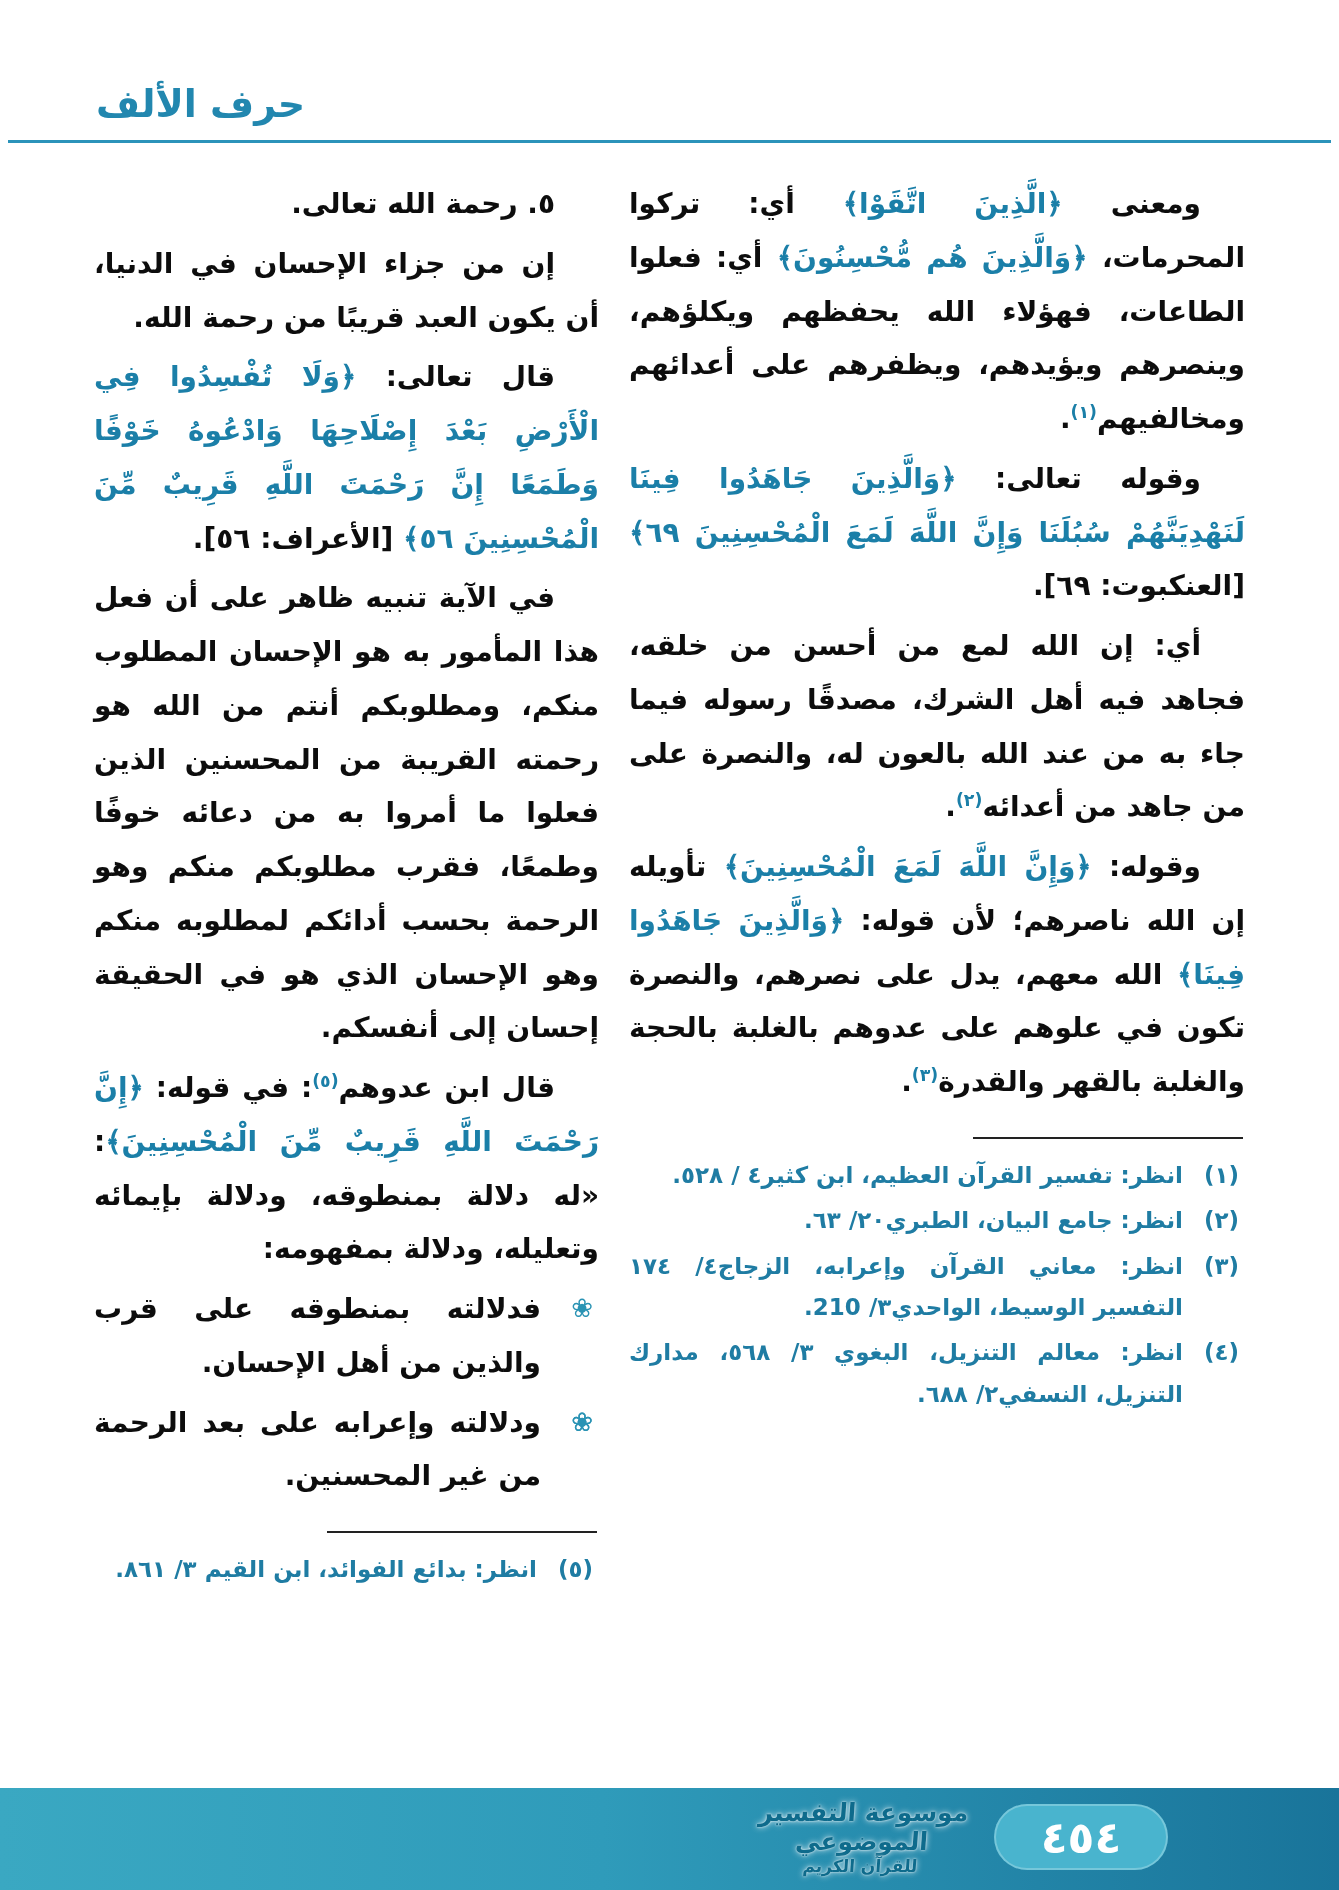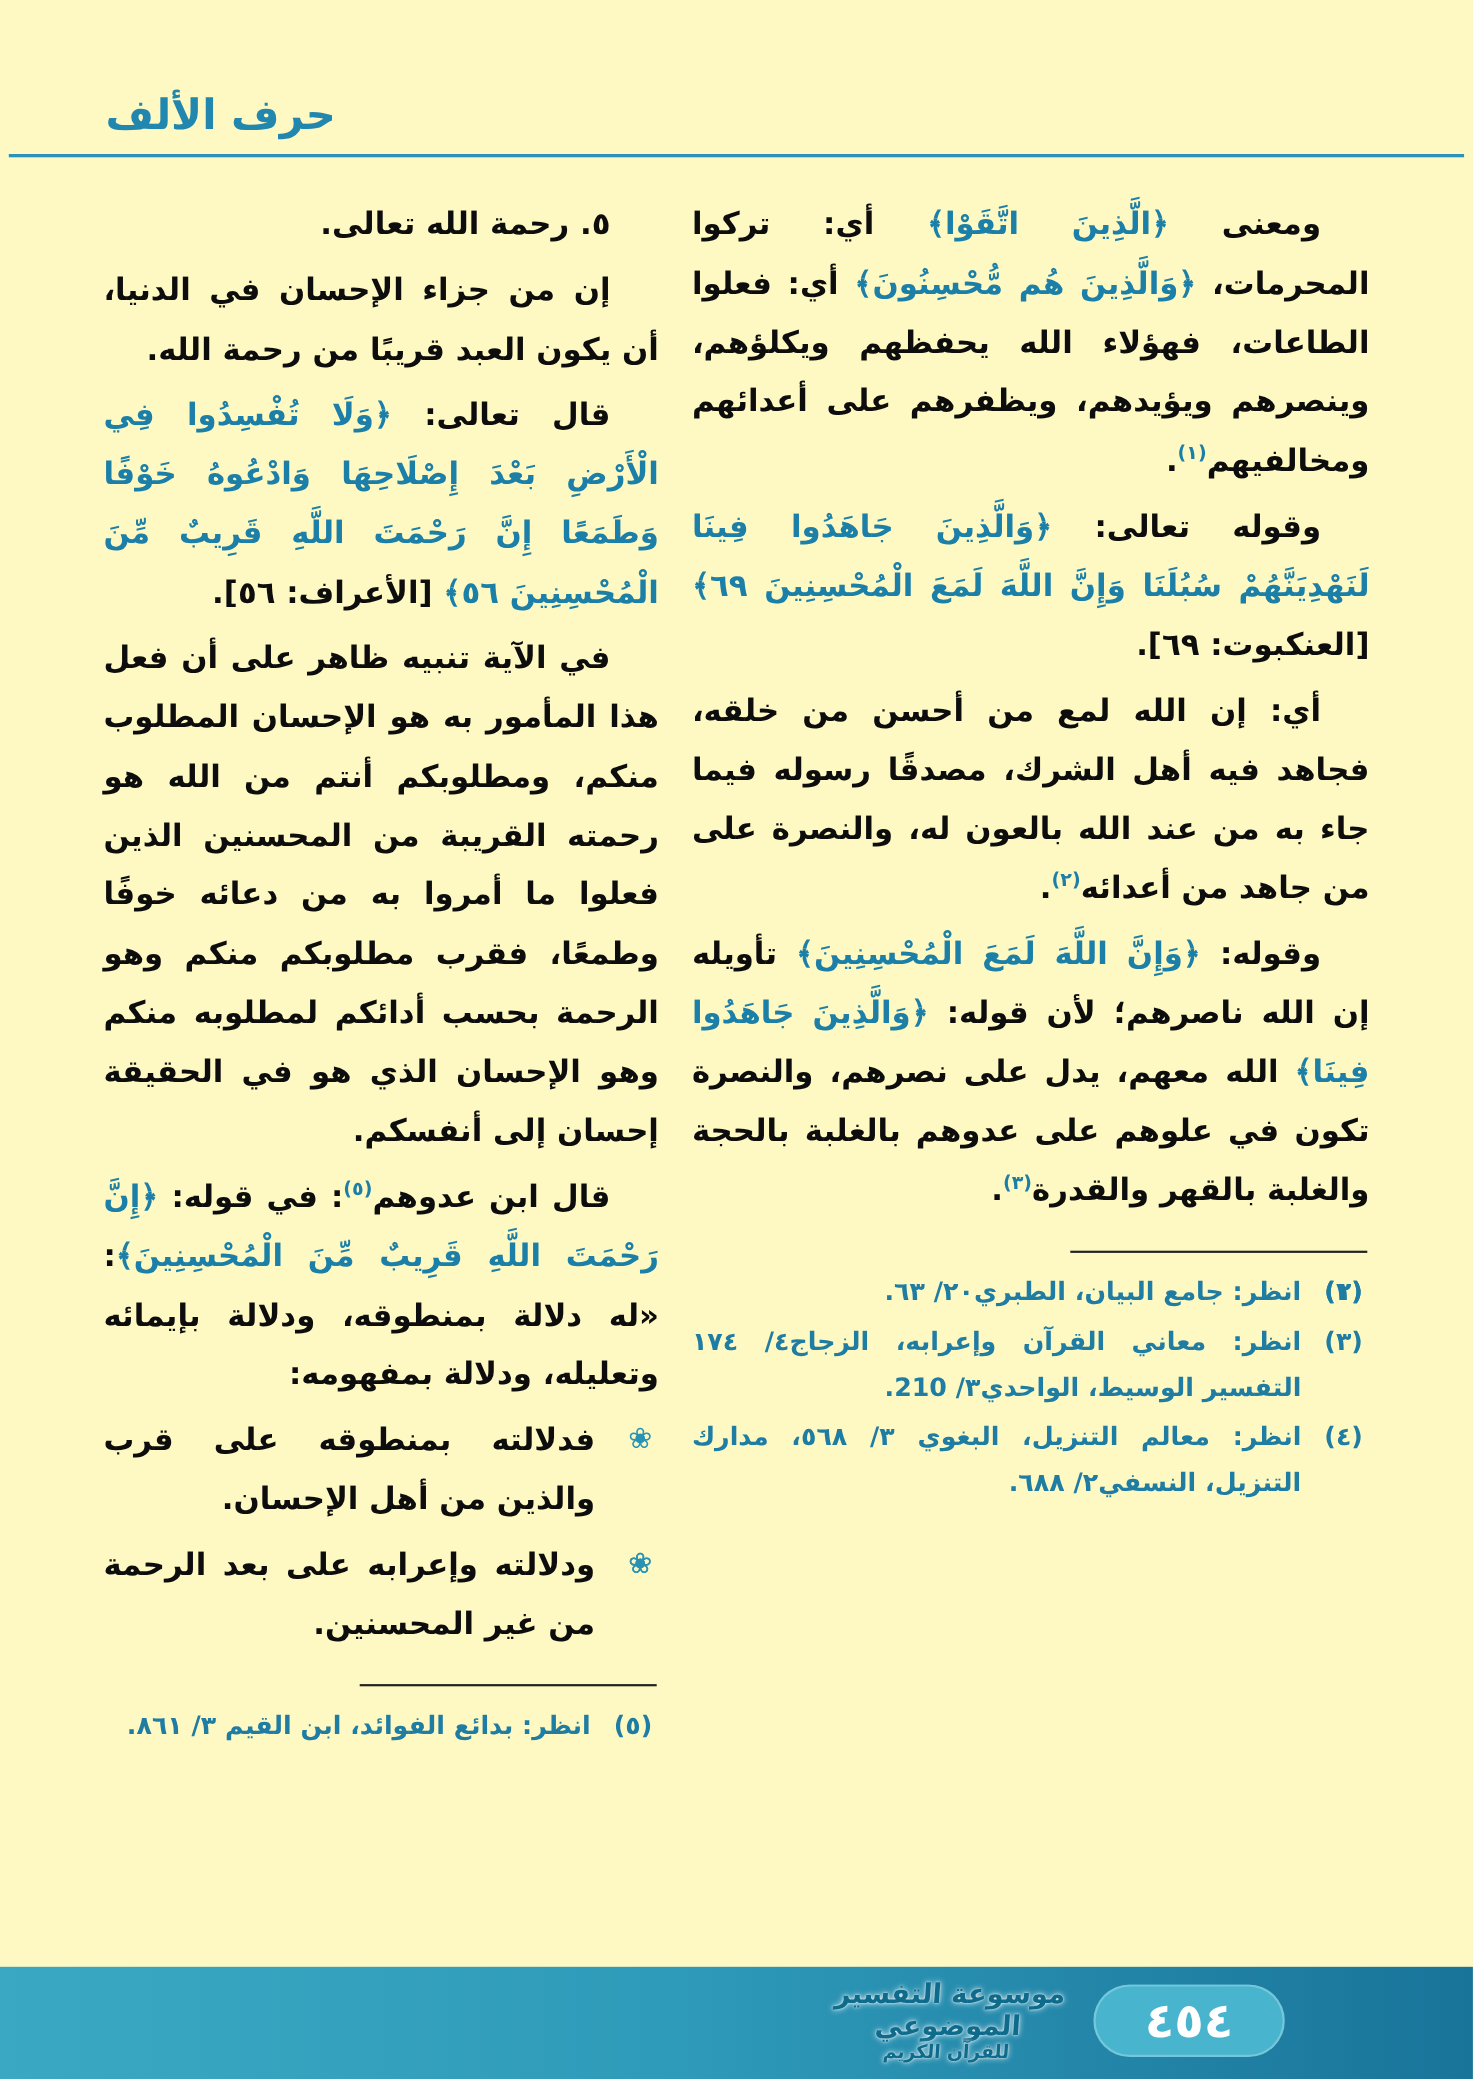--- a/index.html
+++ b/index.html
@@ -1,20 +1,20 @@
 <!DOCTYPE html>
 <html lang="ar" dir="rtl"><head>
 <meta charset="utf-8">
 <style>
   html,body{margin:0;padding:0;background:#e9e9e9;}
   .page{
     position:relative;
     width:1339px;height:1890px;
     margin:0 auto;
-    background:#fef9c3;
+    background:#ffffff;
     overflow:hidden;
     font-family:"DejaVu Sans",sans-serif;
     direction:rtl;
   }
   
   .hdr{padding:82px 96px 0 96px;}
   .hdr-title{
     text-align:left;
     font-size:38px;font-weight:bold;
     color:#2287af;
@@ -113,21 +113,21 @@
 
     <section class="col col-r">
       <div class="col-body">
           <p class="para"><span class="seg-n">ومعنى </span><span class="seg-q">﴿الَّذِينَ اتَّقَوْا﴾</span><span class="seg-n"> أي: تركوا المحرمات، </span><span class="seg-q">﴿وَالَّذِينَ هُم مُّحْسِنُونَ﴾</span><span class="seg-n"> أي: فعلوا الطاعات، فهؤلاء الله يحفظهم ويكلؤهم، وينصرهم ويؤيدهم، ويظفرهم على أعدائهم ومخالفيهم</span><span class="seg-r">(١)</span><span class="seg-n">.</span></p>
           <p class="para"><span class="seg-n">وقوله تعالى: </span><span class="seg-q">﴿وَالَّذِينَ جَاهَدُوا فِينَا لَنَهْدِيَنَّهُمْ سُبُلَنَا وَإِنَّ اللَّهَ لَمَعَ الْمُحْسِنِينَ ٦٩﴾</span><span class="seg-n"> [العنكبوت: ٦٩].</span></p>
           <p class="para"><span class="seg-n">أي: إن الله لمع من أحسن من خلقه، فجاهد فيه أهل الشرك، مصدقًا رسوله فيما جاء به من عند الله بالعون له، والنصرة على من جاهد من أعدائه</span><span class="seg-r">(٢)</span><span class="seg-n">.</span></p>
           <p class="para"><span class="seg-n">وقوله: </span><span class="seg-q">﴿وَإِنَّ اللَّهَ لَمَعَ الْمُحْسِنِينَ﴾</span><span class="seg-n"> تأويله إن الله ناصرهم؛ لأن قوله: </span><span class="seg-q">﴿وَالَّذِينَ جَاهَدُوا فِينَا﴾</span><span class="seg-n"> الله معهم، يدل على نصرهم، والنصرة تكون في علوهم على عدوهم بالغلبة بالحجة والغلبة بالقهر والقدرة</span><span class="seg-r">(٣)</span><span class="seg-n">.</span></p>
         </div>
       <div class="fn-sep"></div>
       <div class="footnotes">
-          <div class="footnote"><span class="fn-num">(١)</span></div>
+          <div class="footnote"><span class="fn-num">(١)</span><span class="fn-text">انظر: تفسير القرآن العظيم، ابن كثير٤ / ٥٢٨.</span></div>
           <div class="footnote"><span class="fn-num">(٢)</span><span class="fn-text">انظر: جامع البيان، الطبري٢٠/ ٦٣.</span></div>
           <div class="footnote"><span class="fn-num">(٣)</span><span class="fn-text">انظر: معاني القرآن وإعرابه، الزجاج٤/ ١٧٤ التفسير الوسيط، الواحدي٣/ 210.</span></div>
           <div class="footnote"><span class="fn-num">(٤)</span><span class="fn-text">انظر: معالم التنزيل، البغوي ٣/ ٥٦٨، مدارك التنزيل، النسفي٢/ ٦٨٨.</span></div>
         </div>
     </section>
 
     <section class="col col-l">
       <div class="col-body">
           <p class="para heading"><span class="seg-n">٥. رحمة الله تعالى.</span></p>
           <p class="para"><span class="seg-n">إن من جزاء الإحسان في الدنيا، أن يكون العبد قريبًا من رحمة الله.</span></p>

